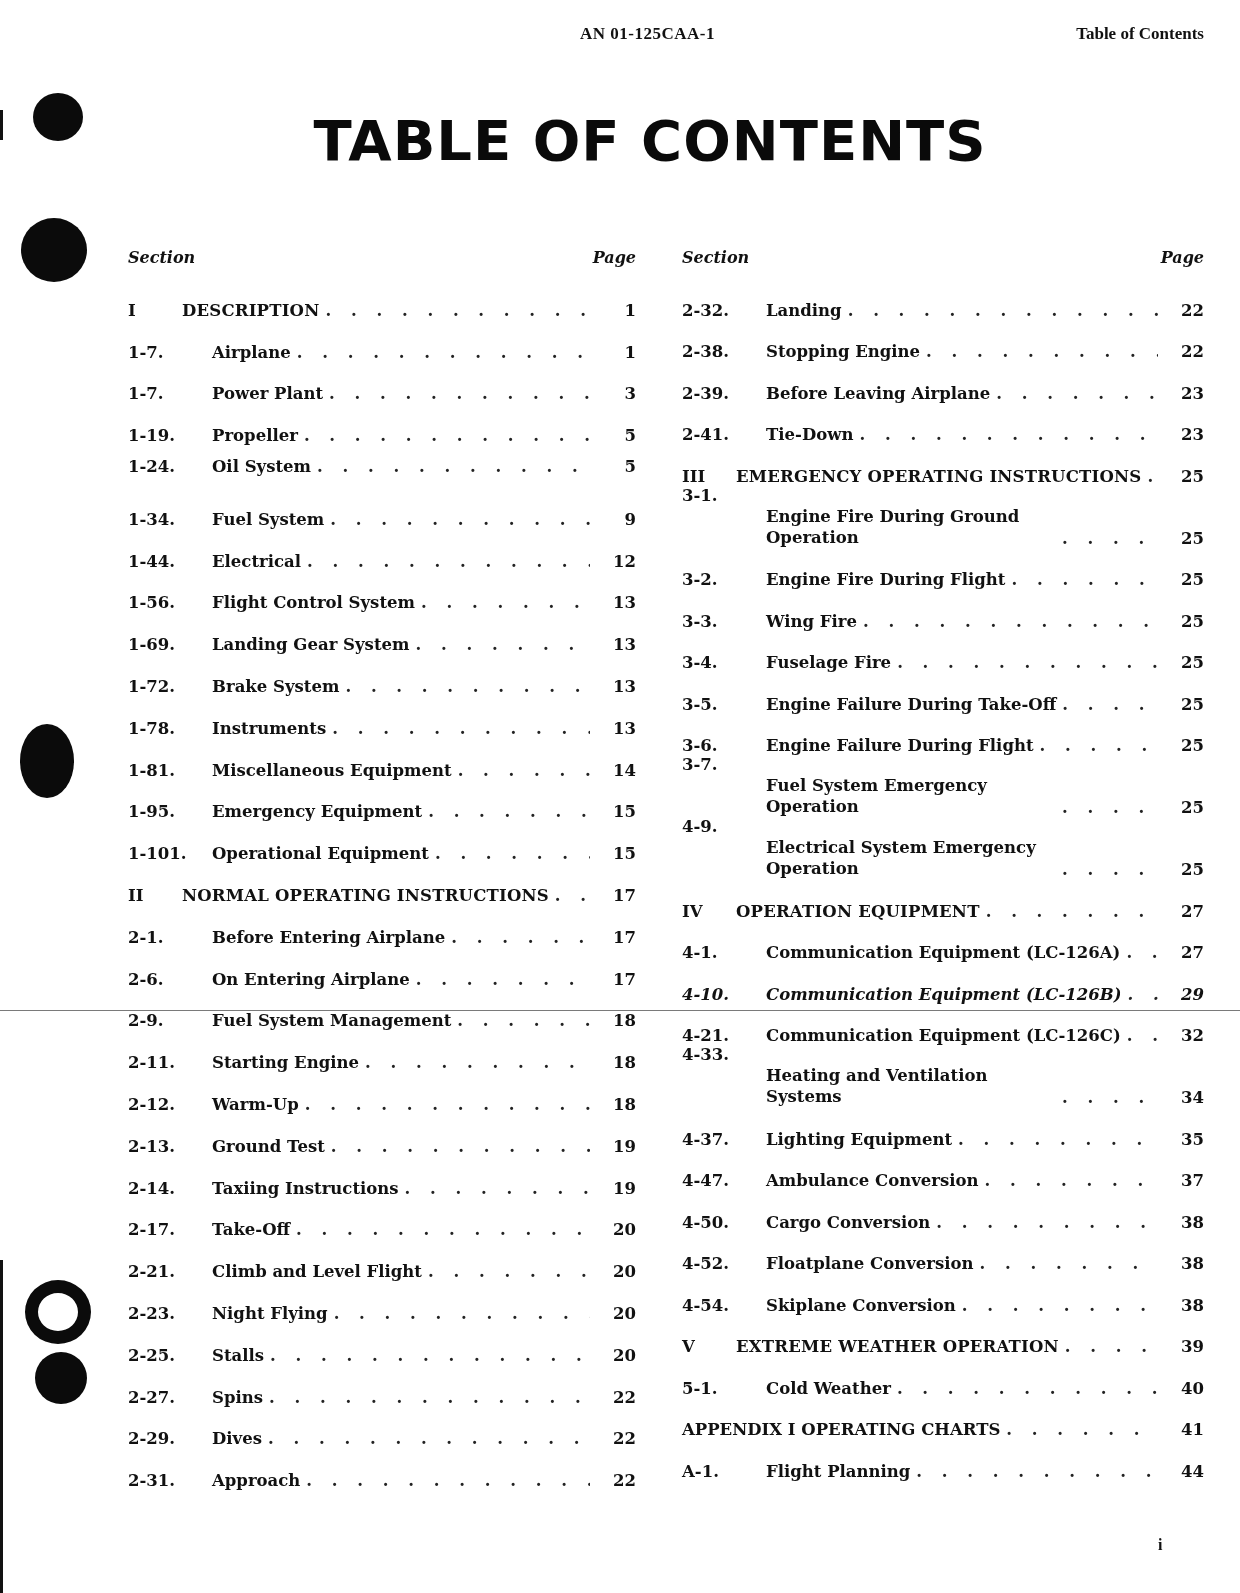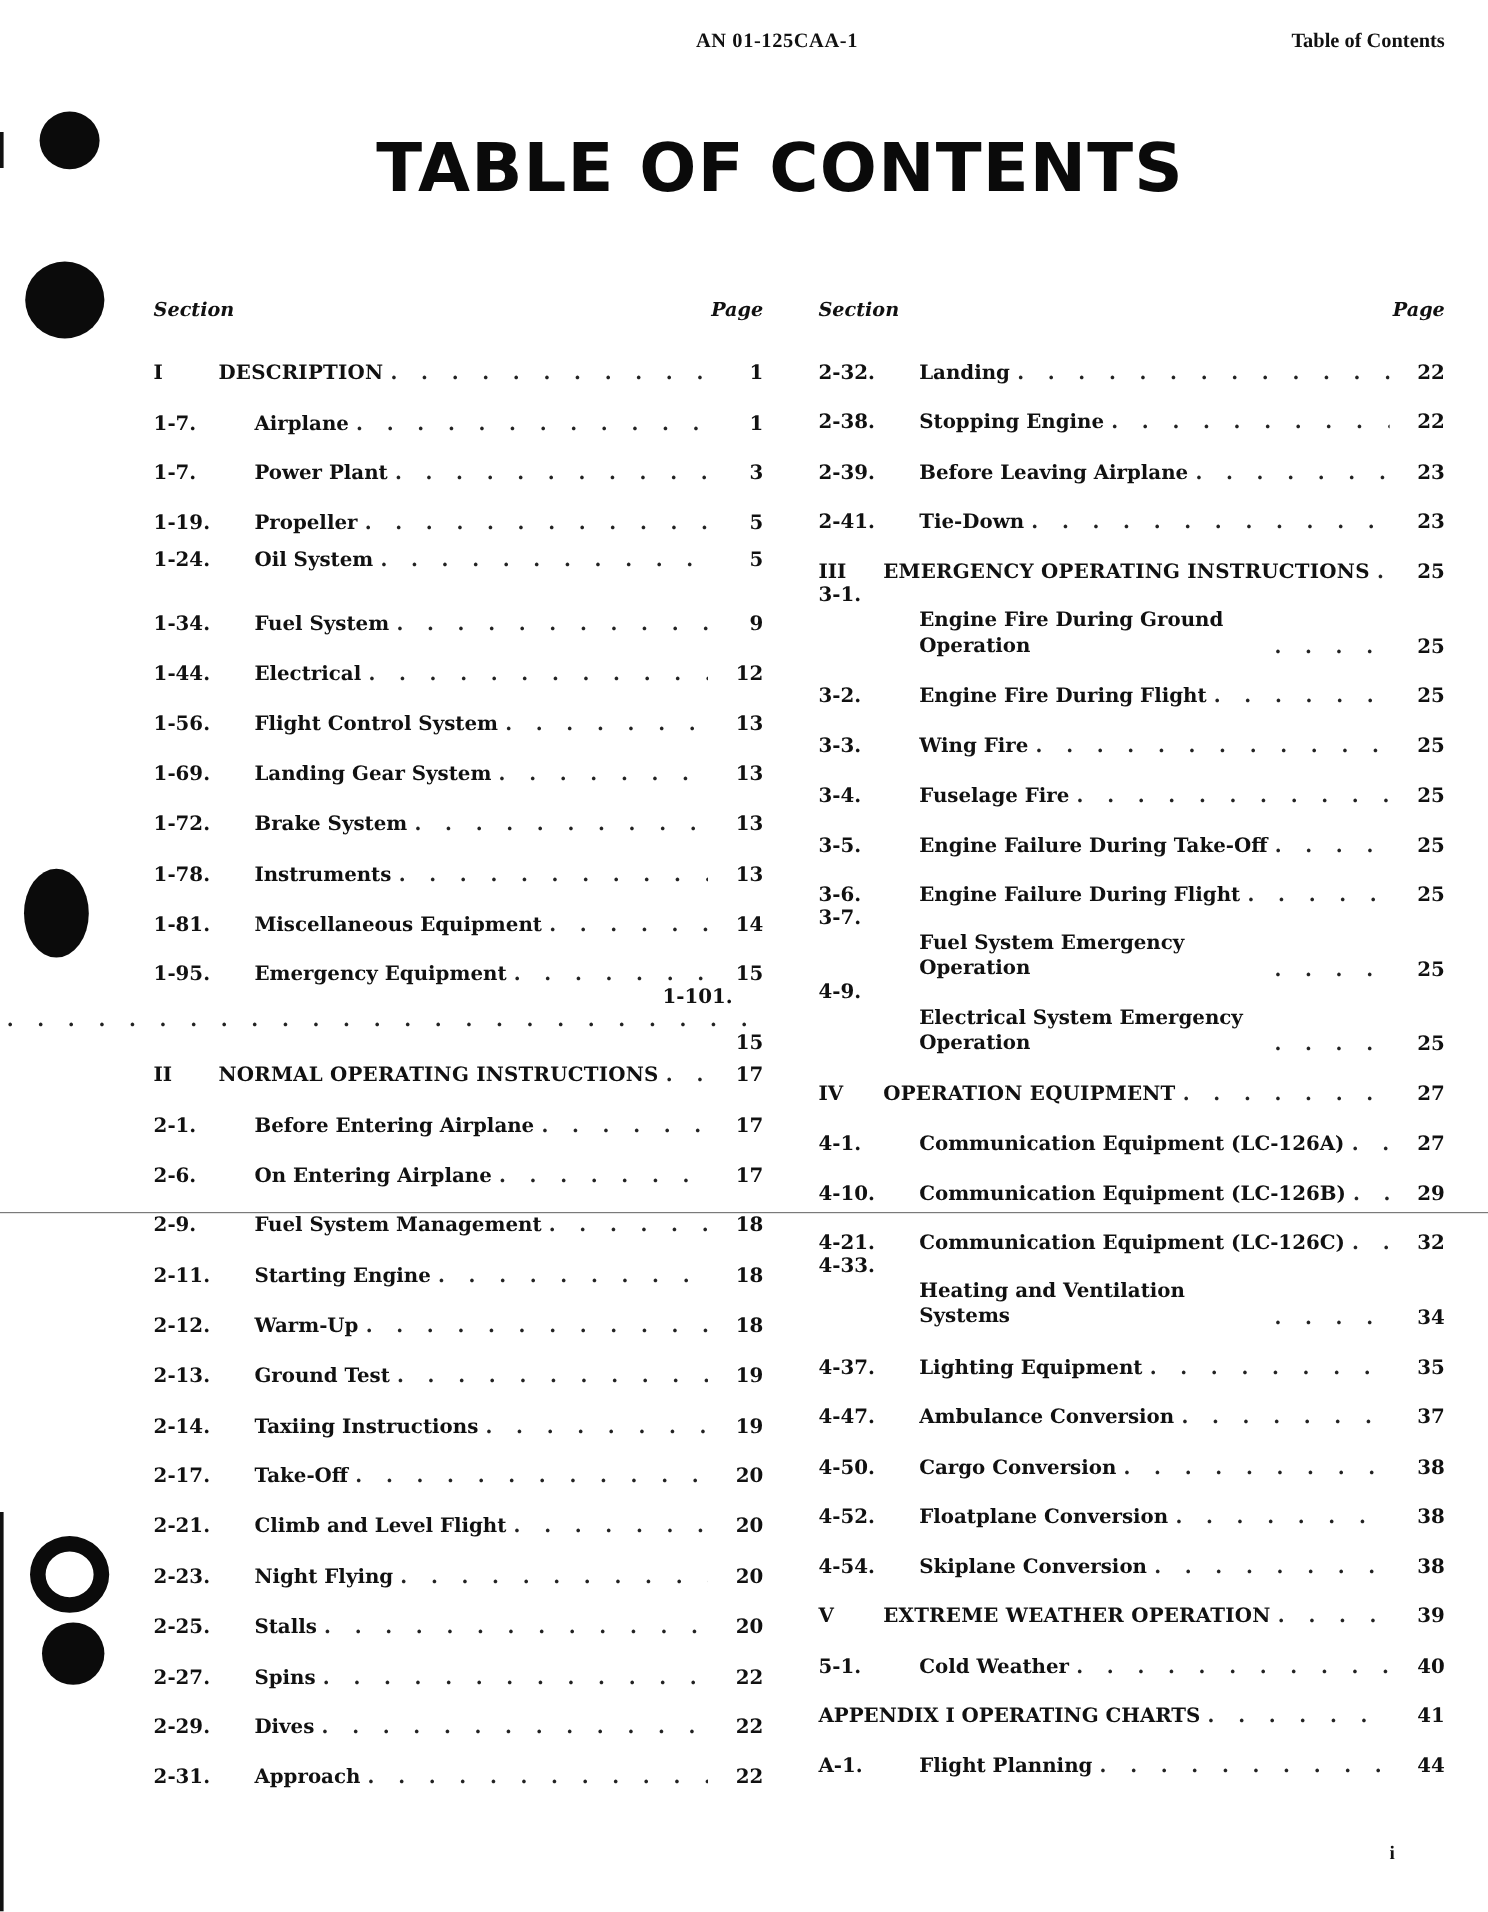--- a/index.html
+++ b/index.html
@@ -175,21 +175,21 @@
         <span class="page">14</span>
       </div>
       <div class="entry" style="height: 41.8px;">
         <span class="num">1-95.</span>
         <span class="body">
           <span class="title-text">Emergency Equipment</span>
           <span class="leader">. . . . . . . . . . . . . . . . . . . . . . . . . . . . . . . . . . . . .</span>
         </span>
         <span class="page">15</span>
       </div>
-      <div class="entry" style="height: 41.8px; flex-direction: column;">
+      <div class="entry" style="height: 41.8px;">
         <span class="num">1-101.</span>
         <span class="body">
           <span class="title-text">Operational Equipment</span>
           <span class="leader">. . . . . . . . . . . . . . . . . . . . . . . . . . . . . . . . . . . . .</span>
         </span>
         <span class="page">15</span>
       </div>
       <div class="entry chapter" style="height: 41.8px;">
         <span class="num">II</span>
         <span class="body">
@@ -432,21 +432,21 @@
         <span class="page">27</span>
       </div>
       <div class="entry" style="height: 41.5px;">
         <span class="num">4-1.</span>
         <span class="body">
           <span class="title-text">Communication Equipment (LC-126A)</span>
           <span class="leader">. . . . . . . . . . . . . . . . . . . . . . . . . . . . . . . . . . . . .</span>
         </span>
         <span class="page">27</span>
       </div>
-      <div class="entry" style="height: 41.5px;">
+      <div class="entry" style="height: 41.5px; font-style: italic;">
         <span class="num">4-10.</span>
         <span class="body">
           <span class="title-text">Communication Equipment (LC-126B)</span>
           <span class="leader">. . . . . . . . . . . . . . . . . . . . . . . . . . . . . . . . . . . . .</span>
         </span>
         <span class="page">29</span>
       </div>
       <div class="entry" style="height: 41.5px;">
         <span class="num">4-21.</span>
         <span class="body">

